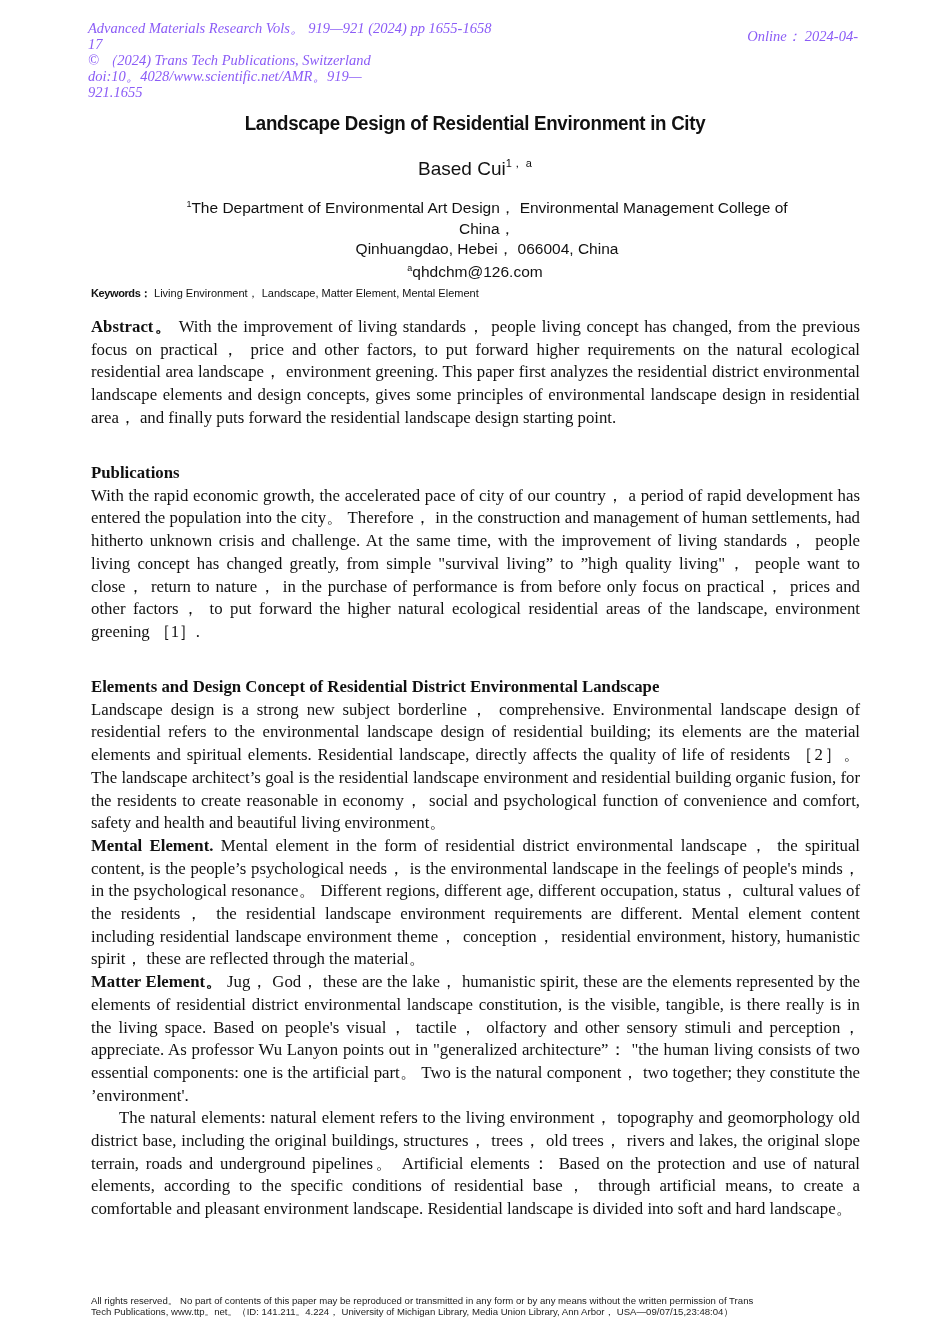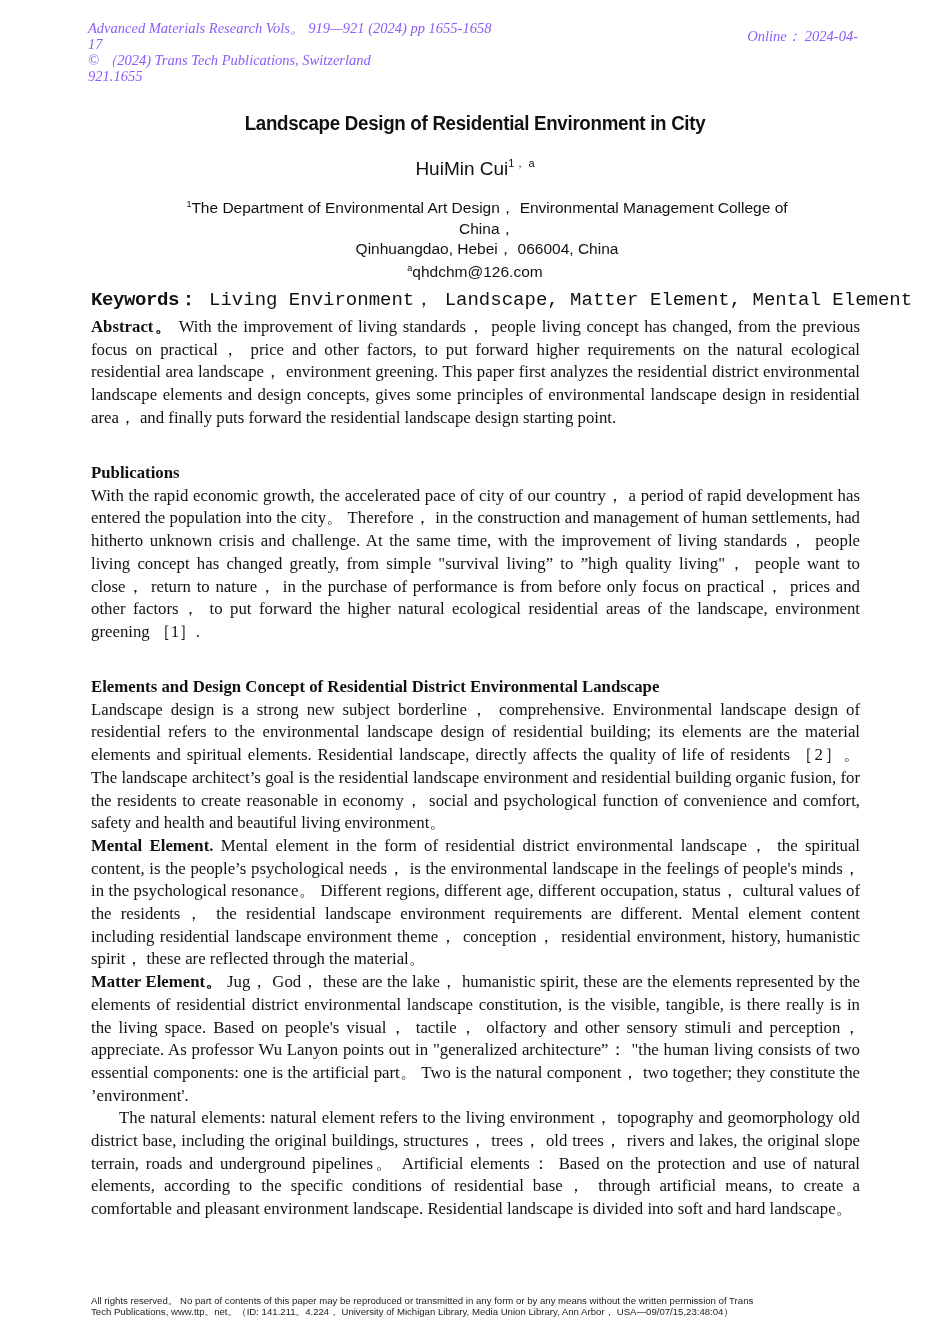--- a/index.html
+++ b/index.html
@@ -7,45 +7,46 @@
   .hdr { position: absolute; top: 20px; left: 88px; width: 780px; font-family: "Liberation Serif", serif; font-style: italic; font-size: 14.5px; line-height: 16px; color: #8b5cf6; }
   .hdr-left { width: 460px; }
   .hdr-right { position: absolute; right: 10px; top: 0; margin-top: 8px; }
   .title { position: absolute; top: 112px; left: 0; width: 950px; text-align: center; font-family: "Liberation Sans", sans-serif; font-weight: bold; font-size: 19.5px; letter-spacing: -0.3px; transform: scaleX(0.96); }
   .author { position: absolute; top: 156px; left: 0; width: 950px; text-align: center; font-family: "Liberation Sans", sans-serif; font-size: 19px; }
   .author sup { font-size: 11px; vertical-align: 8px; }
   .affil { position: absolute; top: 194px; left: 12px; width: 950px; text-align: center; font-family: "Liberation Sans", sans-serif; font-size: 15.5px; line-height: 20.5px; }
   .affil sup { font-size: 9px; vertical-align: 6px; }
   .email { position: absolute; top: 263px; left: 0; width: 950px; text-align: center; font-family: "Liberation Sans", sans-serif; font-size: 15.5px; }
   .email sup { font-size: 9px; vertical-align: 6px; }
-  .keywords { position: absolute; top: 286px; left: 91px; font-family: Liberation Mono, monospace; font-size: 19px; text-align: center; }
+  .keywords { position: absolute; top: 286px; left: 91px; font-family: Liberation Sans, sans-serif; font-size: 11px; text-align: center; }
   .keywords b { font-weight: bold; letter-spacing: -0.4px; }
   .body { position: absolute; left: 91px; width: 769px; font-family: "Liberation Serif", serif; font-size: 16.8px; line-height: 22.7px; text-align: justify; }
   .body p { margin: 0; }
   .h { font-weight: bold; }
   .indent { text-indent: 28px; }
   .footer { position: absolute; top: 1296px; left: 91px; width: 780px; font-family: "Liberation Sans", sans-serif; font-size: 9.6px; line-height: 10.5px; color: #222; }
 </style>
 </head>
 <body>
 
 <div class="hdr">
   <div class="hdr-left">
     <div>Advanced Materials Research Vols。 919—921 (2024) pp 1655-1658</div>
     <div>17</div>
     <div>© （2024) Trans Tech Publications, Switzerland</div>
+    <div>doi:10。4028/www.scientific.net/AMR。919—</div>
     <div>921.1655</div>
   </div>
   <div class="hdr-right">Online： 2024-04-</div>
 </div>
 
 <div class="title">Landscape Design of Residential Environment in City</div>
 
 <div class="author">
-  <span>HuiMin Cui</span><sup>1， a</sup>
+  <span>Based Cui</span><sup>1， a</sup>
 </div>
 
 <div class="affil">
   <div><sup>1</sup><span>The Department of Environmental Art Design， Environmental Management College of</span></div>
   <div>China，</div>
   <div>Qinhuangdao, Hebei， 066004, China</div>
 </div>
 
 <div class="email">
   <sup>a</sup><span>qhdchm@126.com</span>

